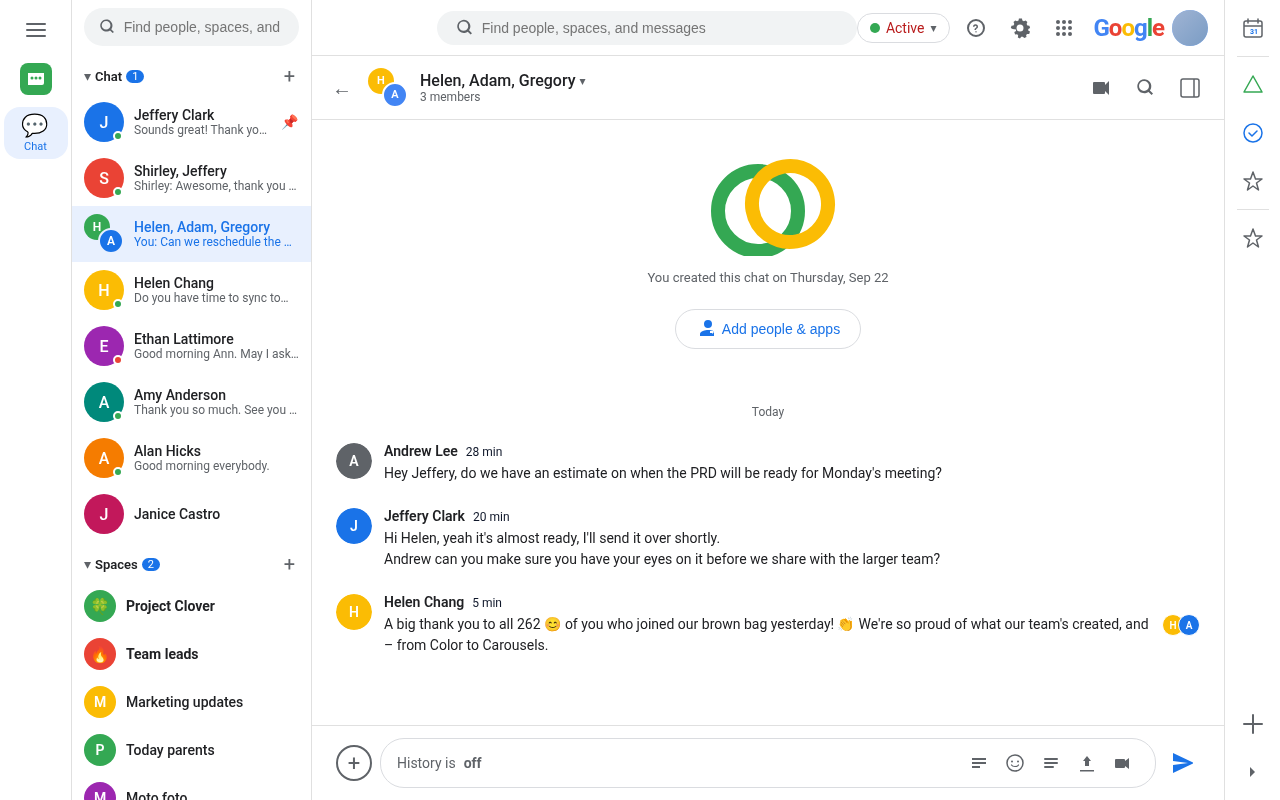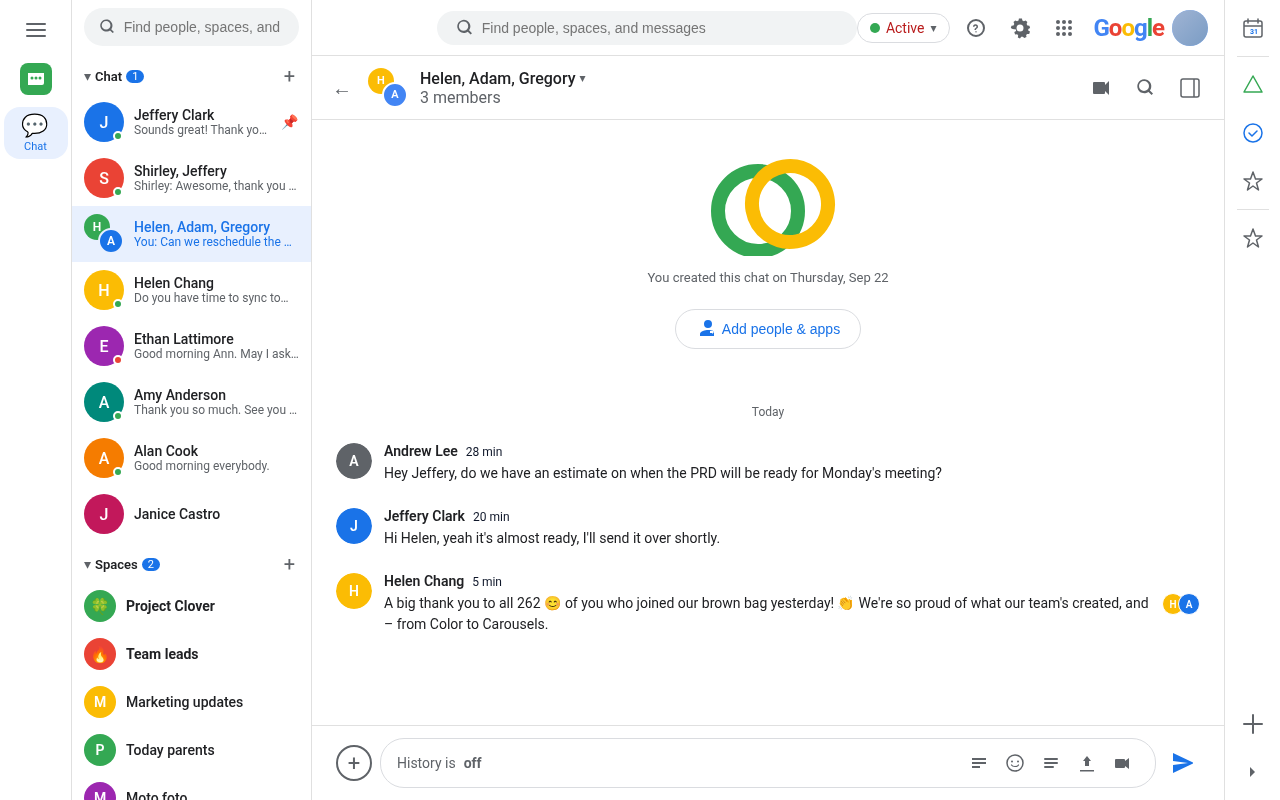--- a/index.html
+++ b/index.html
@@ -98,21 +98,21 @@
     .main { flex: 1; display: flex; flex-direction: column; overflow: hidden; }
 
     
     .chat-header {
       display: flex; align-items: center; padding: 8px 16px;
       border-bottom: 1px solid #e0e0e0; gap: 12px; height: 64px;
     }
     .back-btn { color: #5f6368; cursor: pointer; font-size: 20px; padding: 4px; }
     .header-title { flex: 1; }
     .header-name { font-size: 16px; font-weight: 500; color: #202124; display: flex; align-items: center; gap: 4px; }
-    .header-members { font-size: 16px; color: #5f6368; }
+    .header-members { font-size: 12px; color: #5f6368; }
     .header-actions { display: flex; gap: 8px; }
     .header-action-btn {
       width: 36px; height: 36px; border-radius: 50%; display: flex;
       align-items: center; justify-content: center; cursor: pointer; color: #5f6368;
       font-size: 18px;
     }
 
     
     .messages-area {
       flex: 1; overflow-y: auto; padding: 16px 24px;
@@ -309,21 +309,21 @@
             <div class="chat-preview">Thank you so much. See you there.</div>
           </div>
         </div>
 
         <div class="chat-item">
           <div class="avatar-wrap">
             <div class="avatar" style="background:#f57c00;">A</div>
             <span class="status-dot online"></span>
           </div>
           <div class="chat-info">
-            <div class="chat-name">Alan Cook</div>
+            <div class="chat-name">Alan Hicks</div>
             <div class="chat-preview">Good morning everybody.</div>
           </div>
         </div>
 
         <div class="chat-item">
           <div class="avatar-wrap">
             <div class="avatar" style="background:#c2185b;">J</div>
           </div>
           <div class="chat-info">
             <div class="chat-name">Janice Castro</div>
@@ -507,20 +507,21 @@
       <div class="message-group">
         <div class="msg-avatar">
           <div style="width:36px;height:36px;border-radius:50%;background:#1a73e8;display:flex;align-items:center;justify-content:center;font-size:14px;font-weight:600;color:#fff;">J</div>
         </div>
         <div class="msg-content">
           <div class="msg-header">
             <span class="msg-name">Jeffery Clark</span>
             <span class="msg-time">20 min</span>
           </div>
           <div class="msg-text">Hi Helen, yeah it's almost ready, I'll send it over shortly.</div>
+          <div class="msg-text">Andrew can you make sure you have your eyes on it before we share with the larger team?</div>
         </div>
       </div>
 
       <div class="message-group">
         <div class="msg-avatar">
           <div style="width:36px;height:36px;border-radius:50%;background:#fbbc04;display:flex;align-items:center;justify-content:center;font-size:14px;font-weight:600;color:#fff;">H</div>
         </div>
         <div class="msg-content">
           <div class="msg-header">
             <span class="msg-name">Helen Chang</span>

